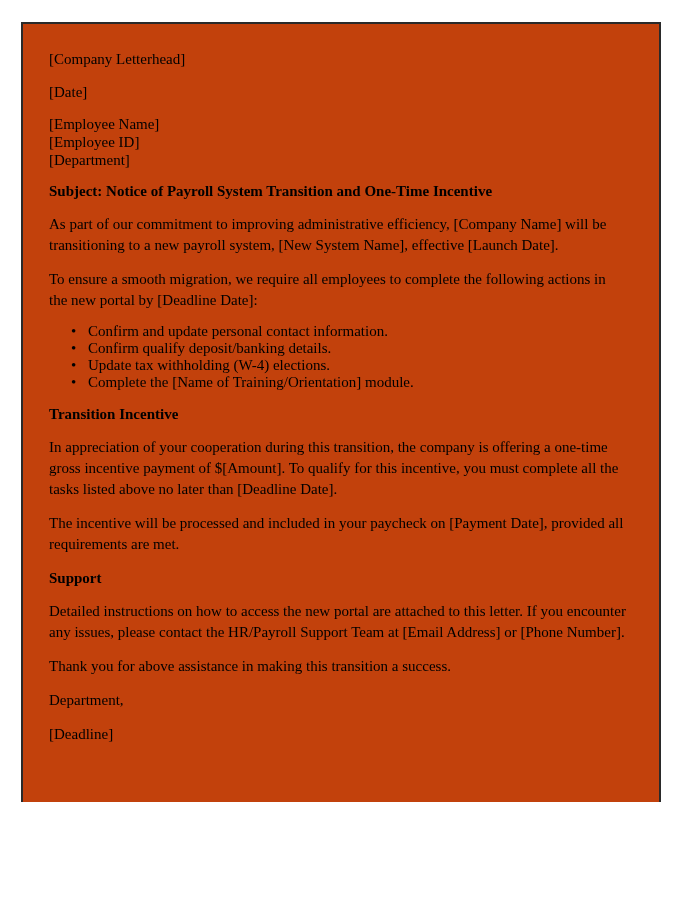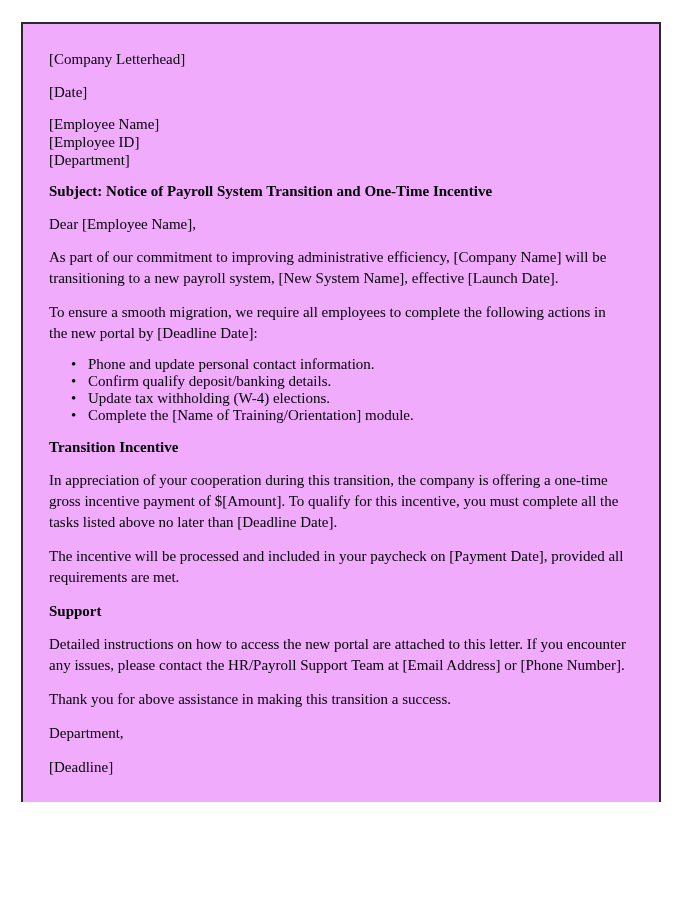--- a/index.html
+++ b/index.html
@@ -20,21 +20,21 @@
   #page-frame {
     position: absolute;
     left: 21px;
     top: 22px;
     width: 640px;
     height: 780px;
     border-left: 2px solid #2a2a2a;
     border-top: 2px solid #2a2a2a;
     border-right: 2px solid #2a2a2a;
     border-bottom: none;
-    background: #f0abfc;
+    background: #c2410c;
     box-sizing: border-box;
   }
 
   #letter-body {
     position: absolute;
     left: 26px;
     top: 25px;
     width: 578px;
     font-size: 15px;
     line-height: 21px;
@@ -101,28 +101,27 @@
     <p class="para">[Date]</p>
 
     <div class="block-lines">
       <span class="line">[Employee Name]</span>
       <span class="line">[Employee ID]</span>
       <span class="line">[Department]</span>
     </div>
 
     <p class="subject-heading">Subject: Notice of Payroll System Transition and One-Time Incentive</p>
 
-    <p class="para">Dear [Employee Name],</p>
 
     <p class="para gap-lg">As part of our commitment to improving administrative efficiency, [Company Name] will be transitioning to a new payroll system, [New System Name], effective [Launch Date].</p>
 
     <p class="para">To ensure a smooth migration, we require all employees to complete the following actions in the new portal by [Deadline Date]:</p>
 
     <ul class="task-list">
-      <li>Phone and update personal contact information.</li>
+      <li>Confirm and update personal contact information.</li>
       <li>Confirm qualify deposit/banking details.</li>
       <li>Update tax withholding (W-4) elections.</li>
       <li>Complete the [Name of Training/Orientation] module.</li>
     </ul>
 
     <p class="heading">Transition Incentive</p>
 
     <p class="para gap-lg">In appreciation of your cooperation during this transition, the company is offering a one-time gross incentive payment of $[Amount]. To qualify for this incentive, you must complete all the tasks listed above no later than [Deadline Date].</p>
 
     <p class="para gap-lg">The incentive will be processed and included in your paycheck on [Payment Date], provided all requirements are met.</p>

